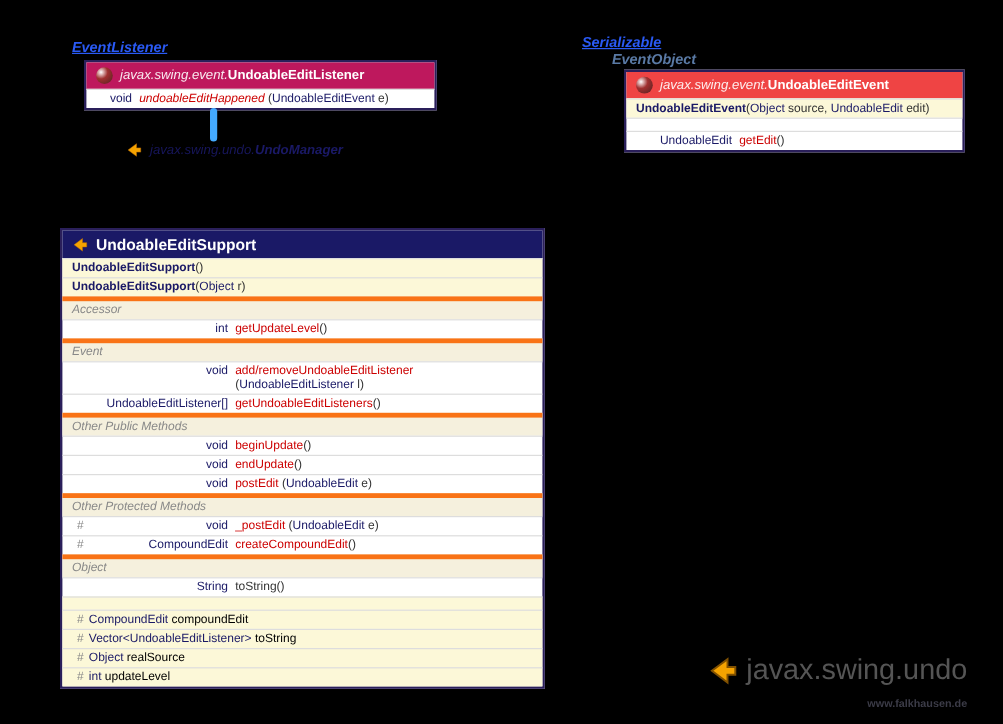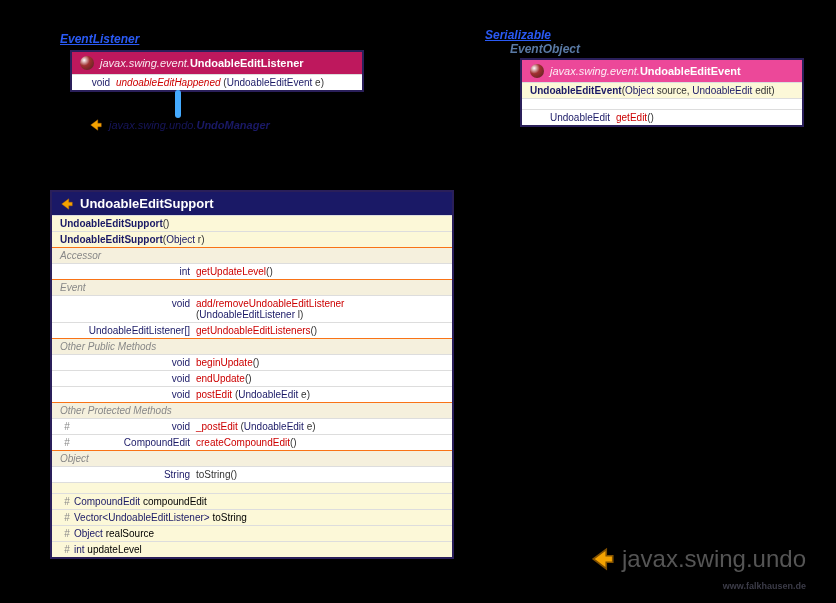--- a/index.html
+++ b/index.html
@@ -1,24 +1,24 @@
 <!DOCTYPE html>
 <html><head>
 <meta charset="utf-8">
 <style>
 body { margin:0; padding:0; font-family:Verdana,Arial,sans-serif; background:#000; width:836px; height:603px; position:relative; overflow:hidden; }
 .box { position:absolute; border:2px solid #2a1f5a; background:#fff; box-shadow:2px 2px 6px rgba(0,0,0,0.3); }
-.box-header { background:#ec4899; color:#fff; padding:4px 8px; font-size:11px; display:flex; align-items:center; }
+.box-header { background:#ef4444; color:#fff; padding:4px 8px; font-size:11px; display:flex; align-items:center; }
 .box-header2 { background:#1a1966; color:#fff; padding:4px 8px; font-size:13px; font-weight:bold; display:flex; align-items:center; }
 .arrow-icon { width:14px; height:14px; margin-right:6px; }
 .globe-icon { width:14px; height:14px; margin-right:6px; border-radius:50%; background:radial-gradient(circle at 30% 30%, #fff, #a03030 40%, #502020); display:inline-block; }
 .pkg { font-style:italic; font-weight:normal; opacity:0.9; }
 .classname { font-weight:bold; }
 .row { padding:2px 8px; font-size:10px; border-top:1px solid #ddd; display:flex; }
-.section { background:#f5f0dd; padding:2px 8px; font-size:10px; font-style:italic; color:#888; border-top:1px solid #f97316; }
+.section { background:#f5f0dd; padding:2px 8px; font-size:10px; font-style:italic; color:#888; border-top:4px solid #f97316; }
 .yellow-row { background:#fcf8d8; }
 .ret-type { color:#1a1966; text-align:right; width:130px; padding-right:6px; flex-shrink:0; }
 .method { color:#c00; }
 .type-ref { color:#1a1966; }
 .param { color:#333; }
 .hash { color:#888; width:14px; text-align:center; flex-shrink:0; }
 .italic { font-style:italic; }
 .interface-label { position:absolute; color:#2a5af5; font-style:italic; font-weight:bold; font-size:12px; text-decoration:underline; }
 .superclass-label { position:absolute; color:#2a5af5; font-style:italic; font-weight:bold; font-size:12px; }
 .subclass-label { position:absolute; color:#1a1966; font-style:italic; font-size:11px; display:flex; align-items:center; }
@@ -38,21 +38,21 @@
     <span><span class="pkg italic">javax.swing.event.</span><span class="classname">UndoableEditListener</span></span>
   </div>
   <div class="row">
     <span class="ret-type" style="width:30px;">void</span>
     <span><span class="method italic">undoableEditHappened</span> <span class="param">(<span class="type-ref">UndoableEditEvent</span> <span>e</span>)</span></span>
   </div>
 </div>
 
 <div class="connector" style="left:175px; top:90px; width:6px; height:28px; border-radius:3px;"></div>
 
-<div class="subclass-label" style="left:89px; top:118px;justify-content:flex-end;">
+<div class="subclass-label" style="left:105px; top:118px;justify-content:flex-end;">
   <svg class="arrow-icon" viewBox="0 0 16 16">
       <path d="M2 8 L10 2 L10 6 L14 6 L14 10 L10 10 L10 14 Z" fill="#f5a300" stroke="#c07000" stroke-width="0.5"></path>
     </svg>
   <span><span class="pkg2">javax.swing.undo.</span><span class="cls2">UndoManager</span></span>
 </div>
 
 <div class="interface-label" style="left:485px; top:28px;">Serializable</div>
 <div class="superclass-label" style="left:510px; top:42px; color:#5a7aa5; text-decoration:none;">EventObject</div>
 <div class="box" style="left:520px; top:58px; width:280px;">
   <div class="box-header">

